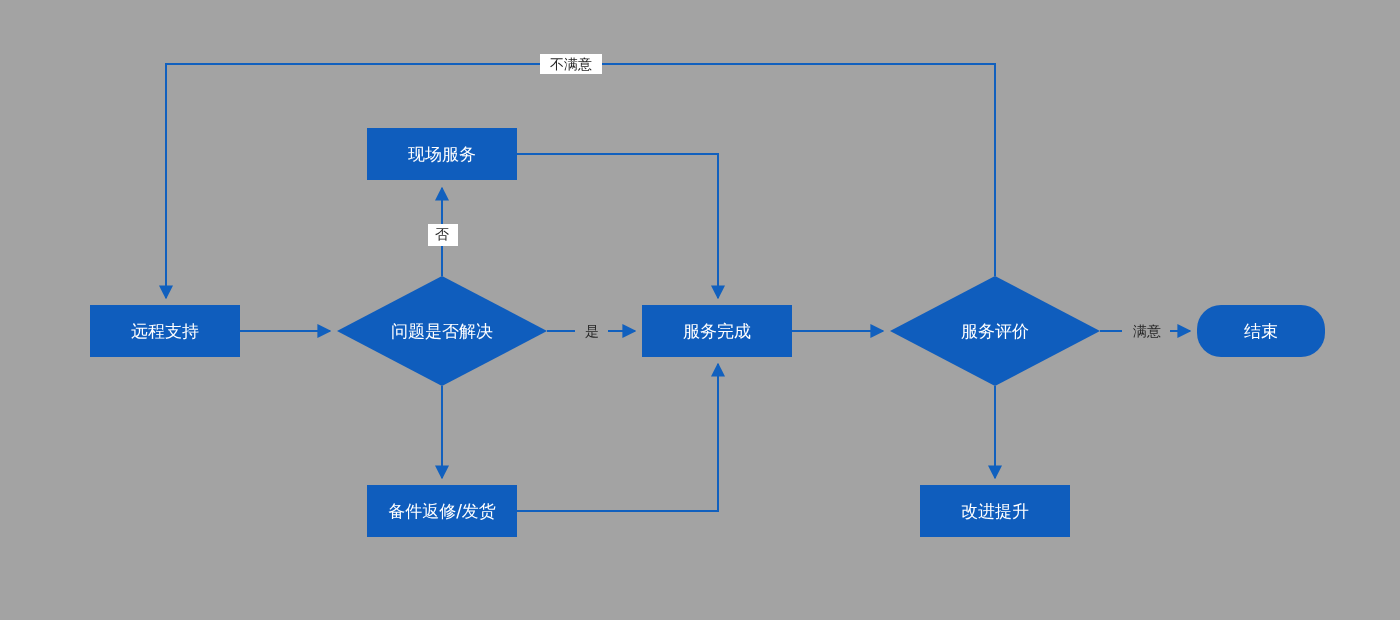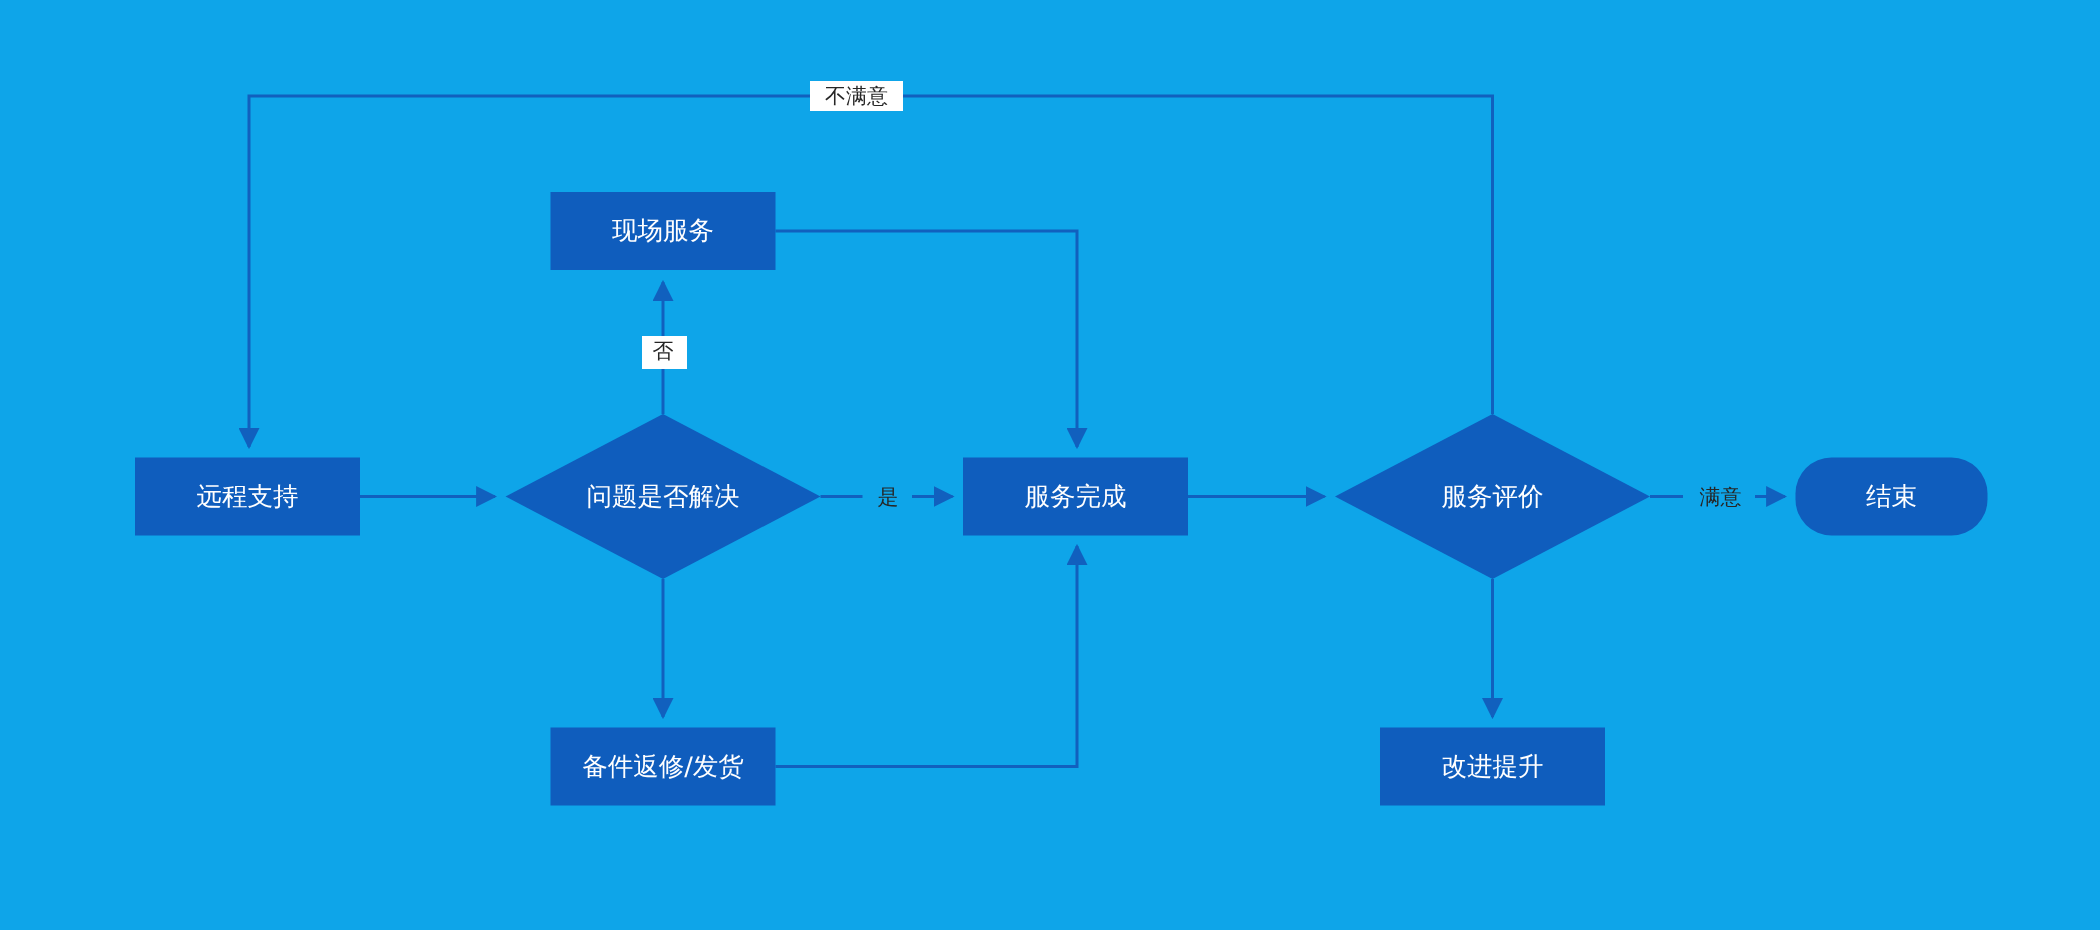--- a/index.html
+++ b/index.html
@@ -11,21 +11,21 @@
   body {
     width: 1400px;
     height: 620px;
     font-family: "DejaVu Sans", "Liberation Sans", sans-serif;
     overflow: hidden;
   }
   #flow-root {
     position: relative;
     width: 1400px;
     height: 620px;
-    background: #0ea5e9;
+    background: #a3a3a3;
   }
   svg.flow-canvas {
     position: absolute;
     left: 0;
     top: 0;
     width: 1400px;
     height: 620px;
   }
   .node-label {
     fill: #ffffff;

